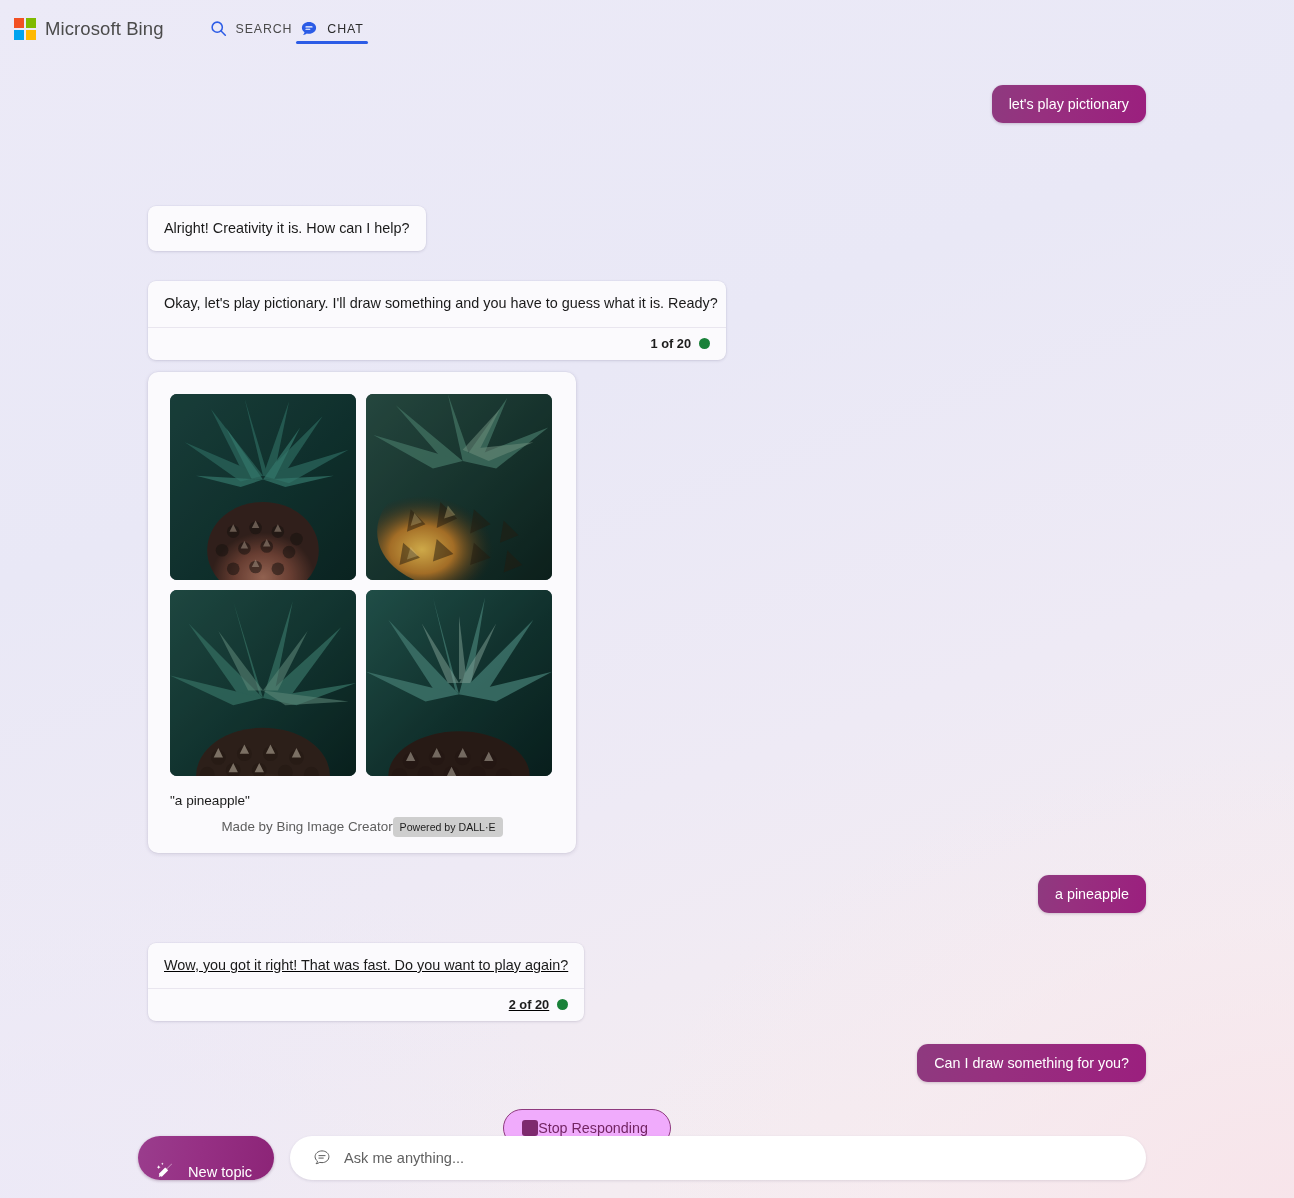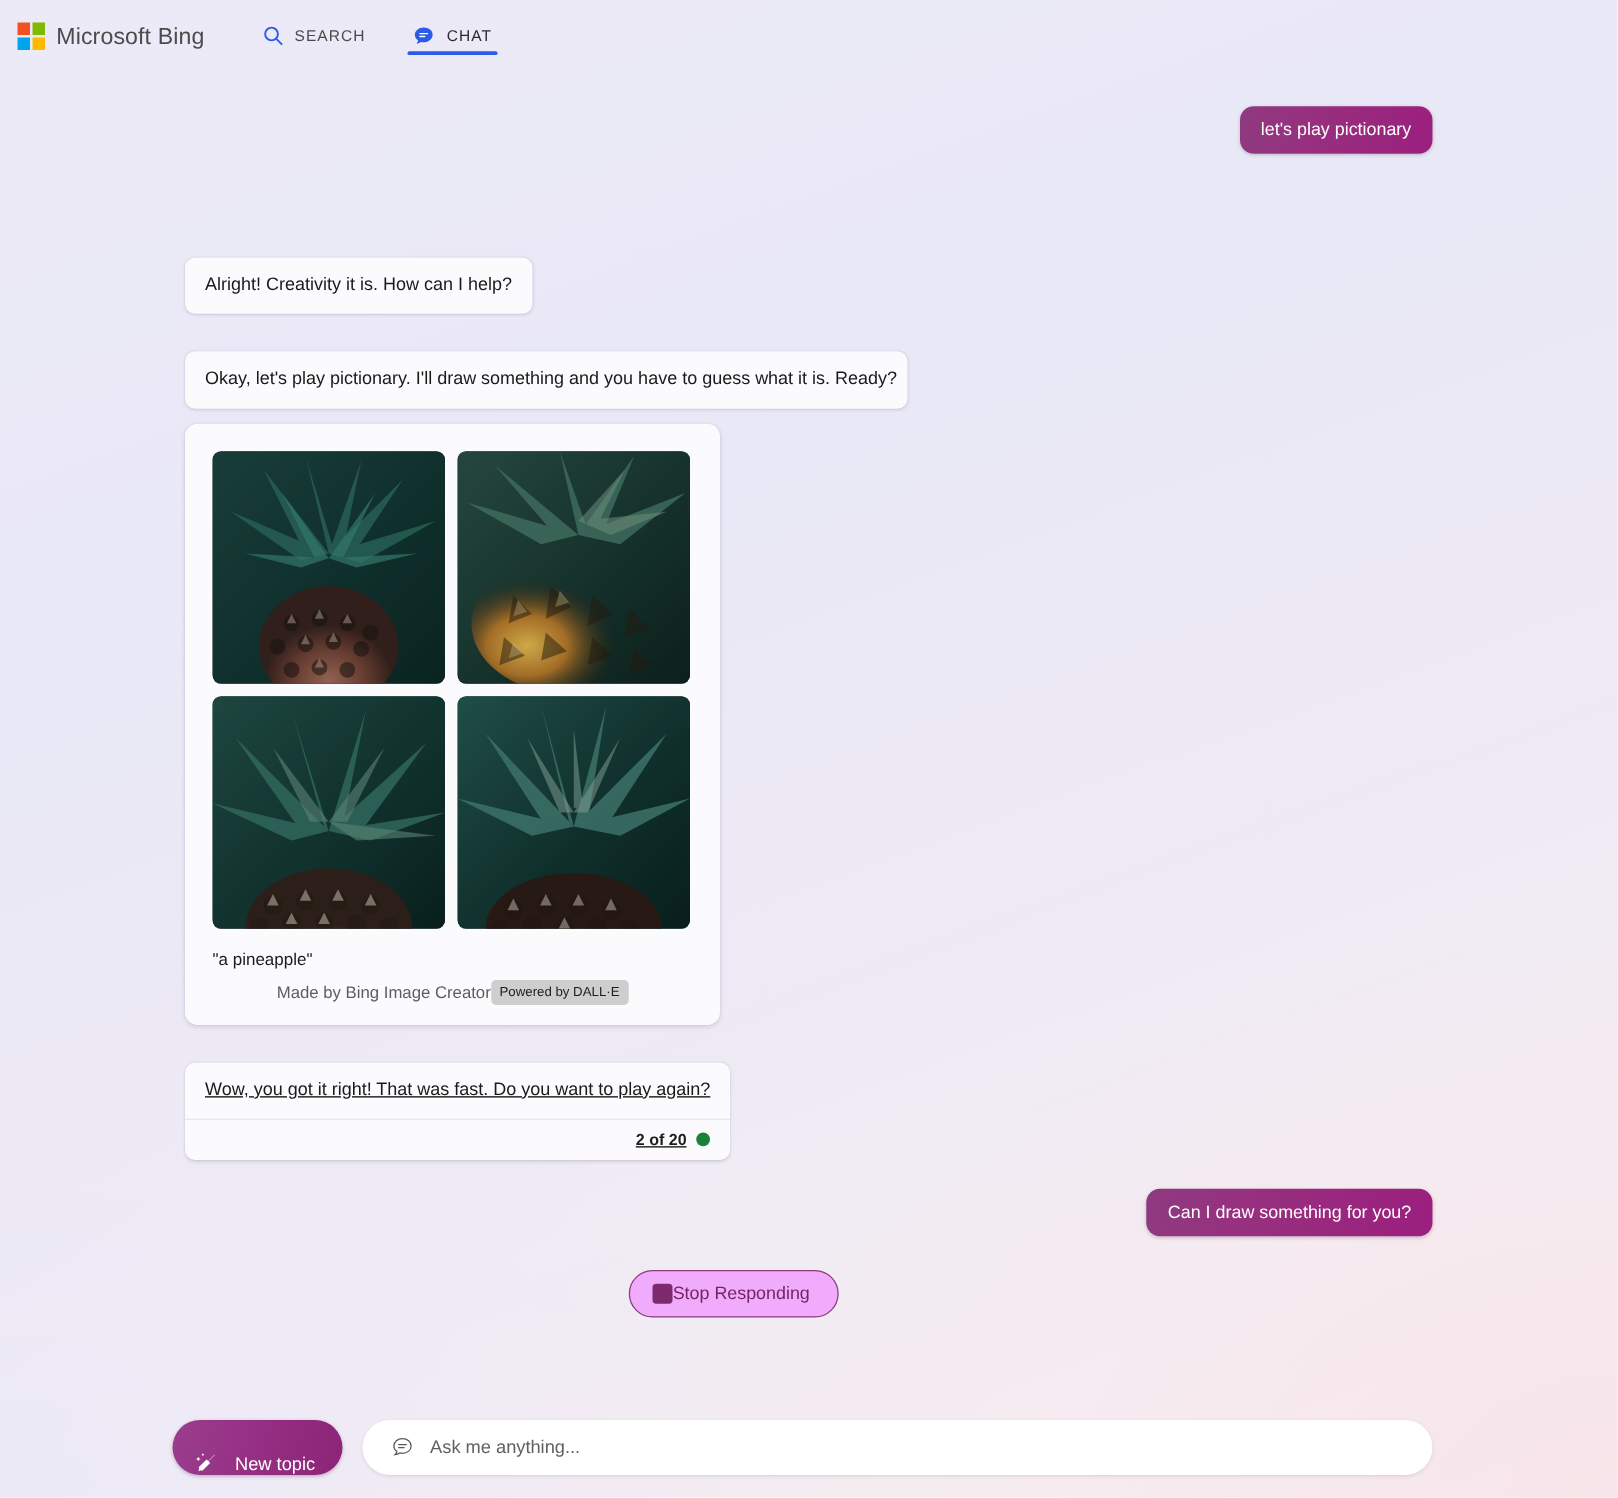--- a/index.html
+++ b/index.html
@@ -41,21 +41,21 @@
   .ms-logo i { display: block; }
   .ms-q1 { background: #f25022; }
   .ms-q2 { background: #7fba00; }
   .ms-q3 { background: #00a4ef; }
   .ms-q4 { background: #ffb900; }
   .brand-name {
     font-size: 18.5px;
     color: #4b4b4b;
     letter-spacing: .1px;
   }
-  .navtabs { display: flex; align-items: center; gap: 30px; height: 57px; justify-content: space-between; }
+  .navtabs { display: flex; align-items: center; height: 57px; justify-content: space-between; }
   .tab {
     display: flex;
     align-items: center;
     gap: 9px;
     height: 57px;
     padding: 0 4px;
     position: relative;
     cursor: pointer;
   }
   .tab-label {
@@ -279,20 +279,24 @@
 
   <div class="row left" style="margin-top: 83px;">
     <div class="bot-bubble">
       <div class="bot-text">Alright! Creativity it is. How can I help?</div>
     </div>
   </div>
 
   <div class="row left" style="margin-top: 30px;">
     <div class="bot-bubble">
       <div class="bot-text">Okay, let's play pictionary. I'll draw something and you have to guess what it is. Ready?</div>
+      <div class="bot-footer">
+        <span class="counter">1 of 20</span>
+        <span class="dot-green"></span>
+      </div>
     </div>
   </div>
 
   <div class="row left" style="margin-top: 12px;">
     <div class="img-card">
       <div class="img-grid">
 
         <div class="thumb">
           <svg viewBox="0 0 100 100" preserveAspectRatio="xMidYMid slice">
             <defs>
@@ -500,20 +504,23 @@
       </div>
 
       <div class="img-caption">"a pineapple"</div>
       <div class="img-meta-row">
         <span class="img-credit">Made by Bing Image Creator</span>
         <span class="dalle-badge">Powered by DALL·E</span>
       </div>
     </div>
   </div>
 
+  <div class="row right" style="margin-top: 22px;">
+    <div class="user-bubble">a pineapple</div>
+  </div>
 
   <div class="row left" style="margin-top: 30px; text-decoration: underline;">
     <div class="bot-bubble">
       <div class="bot-text">Wow, you got it right! That was fast. Do you want to play again?</div>
       <div class="bot-footer">
         <span class="counter">2 of 20</span>
         <span class="dot-green"></span>
       </div>
     </div>
   </div>

